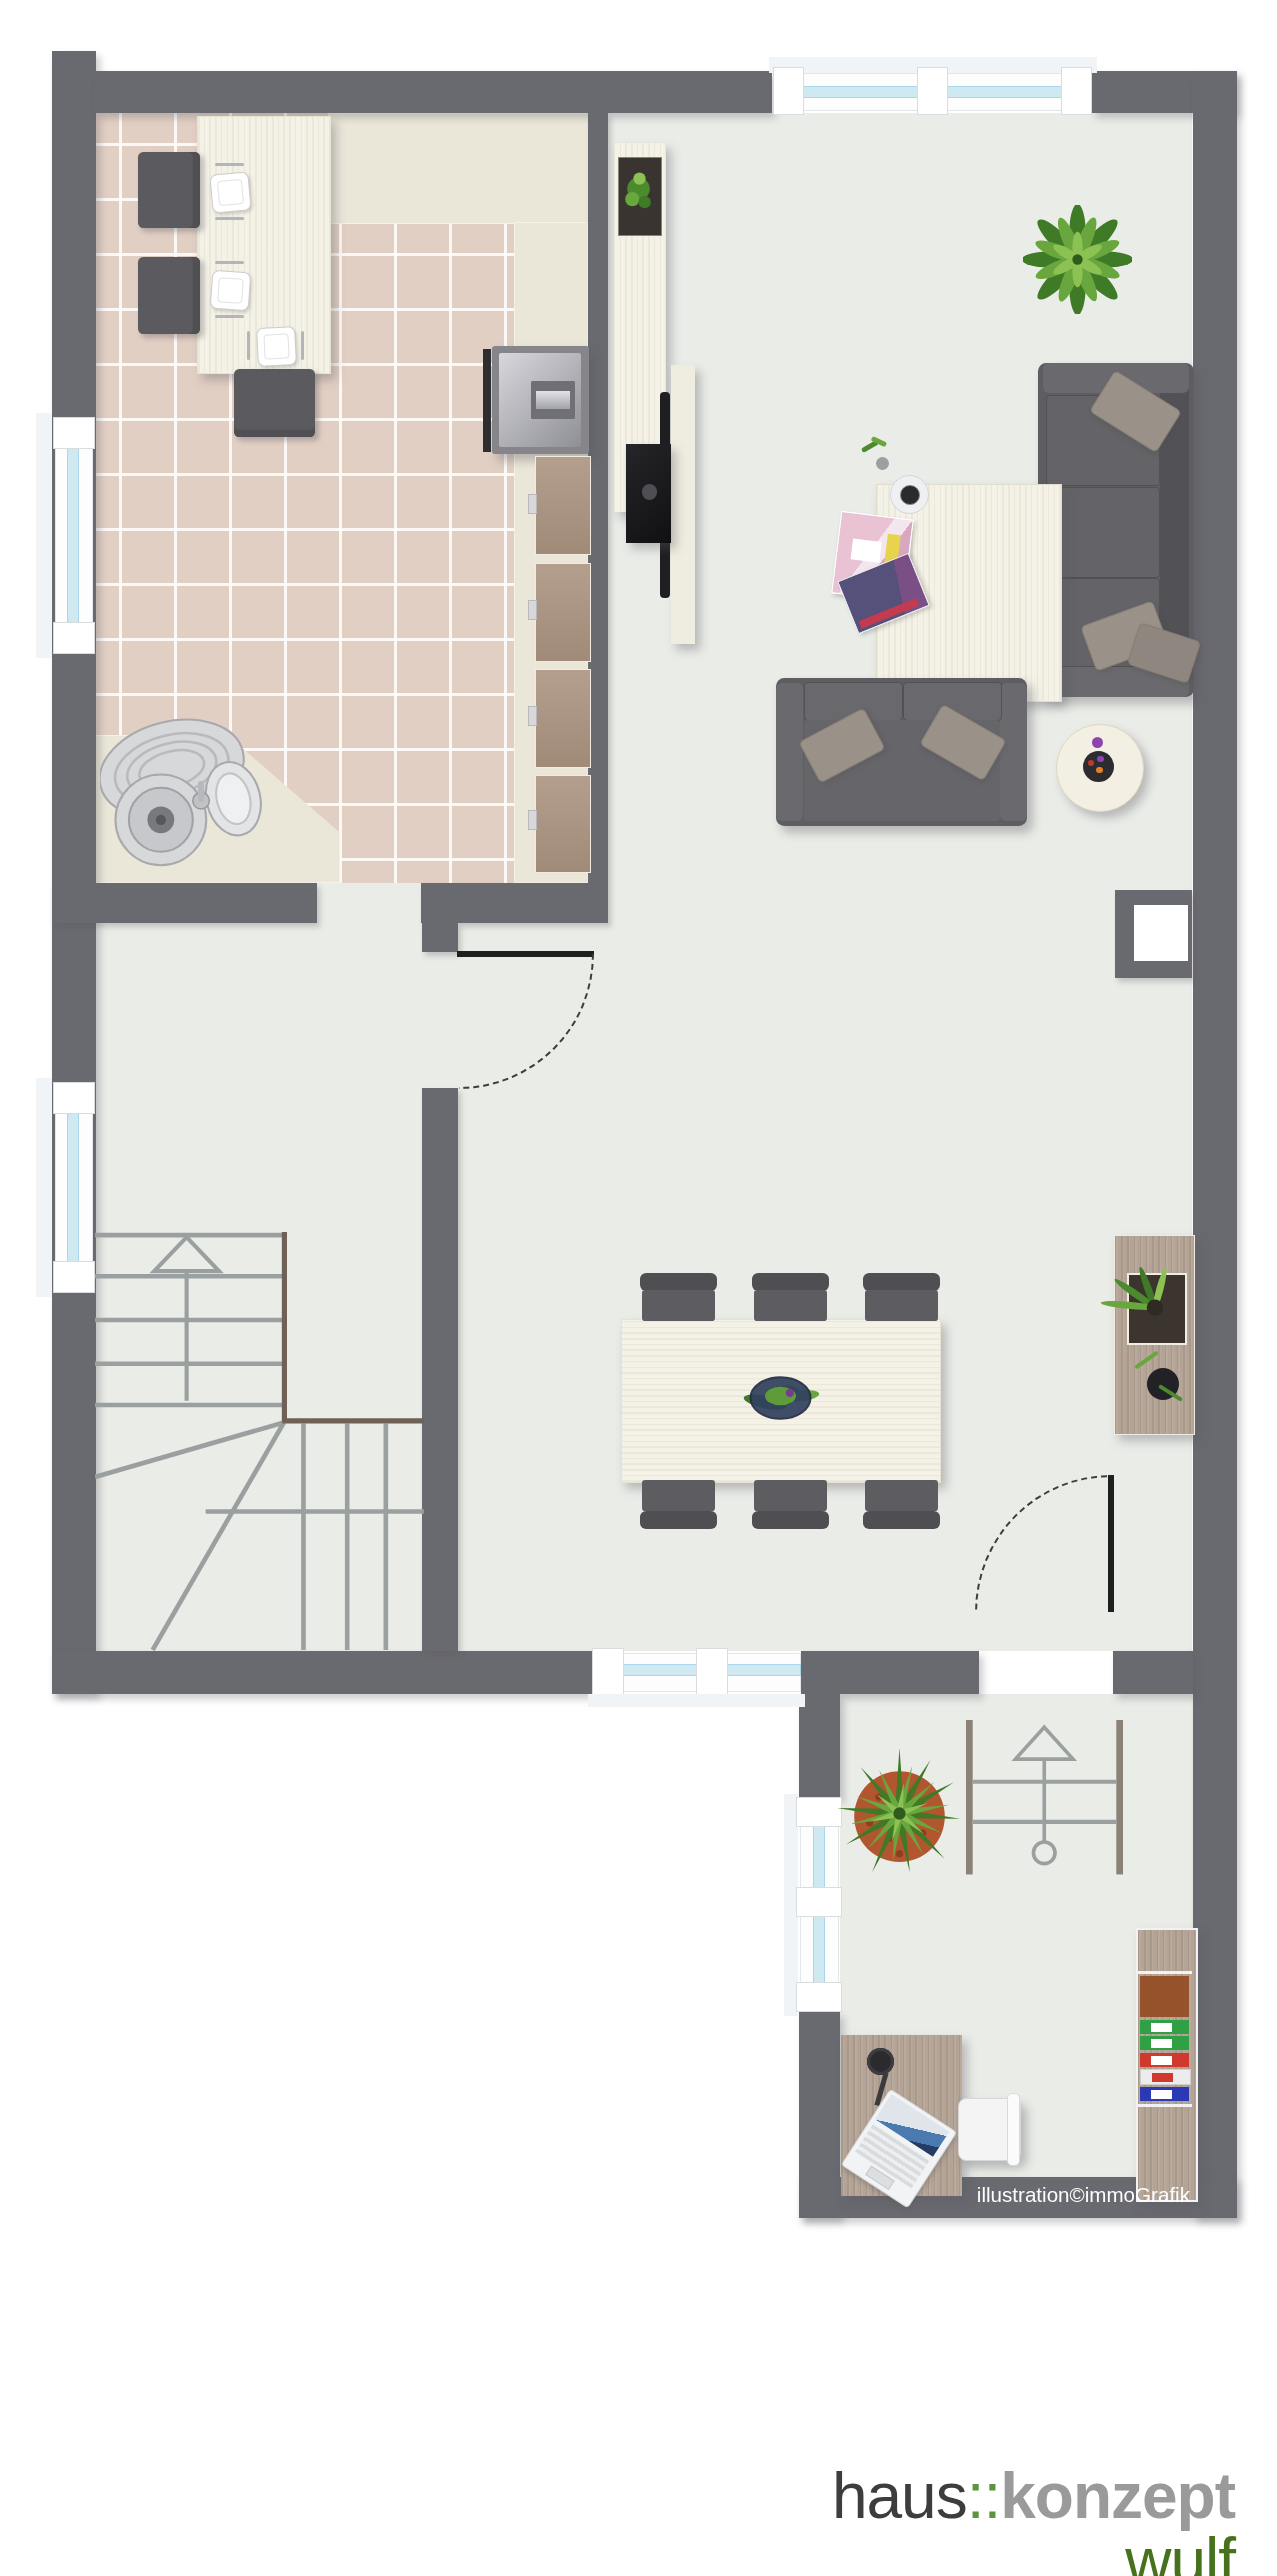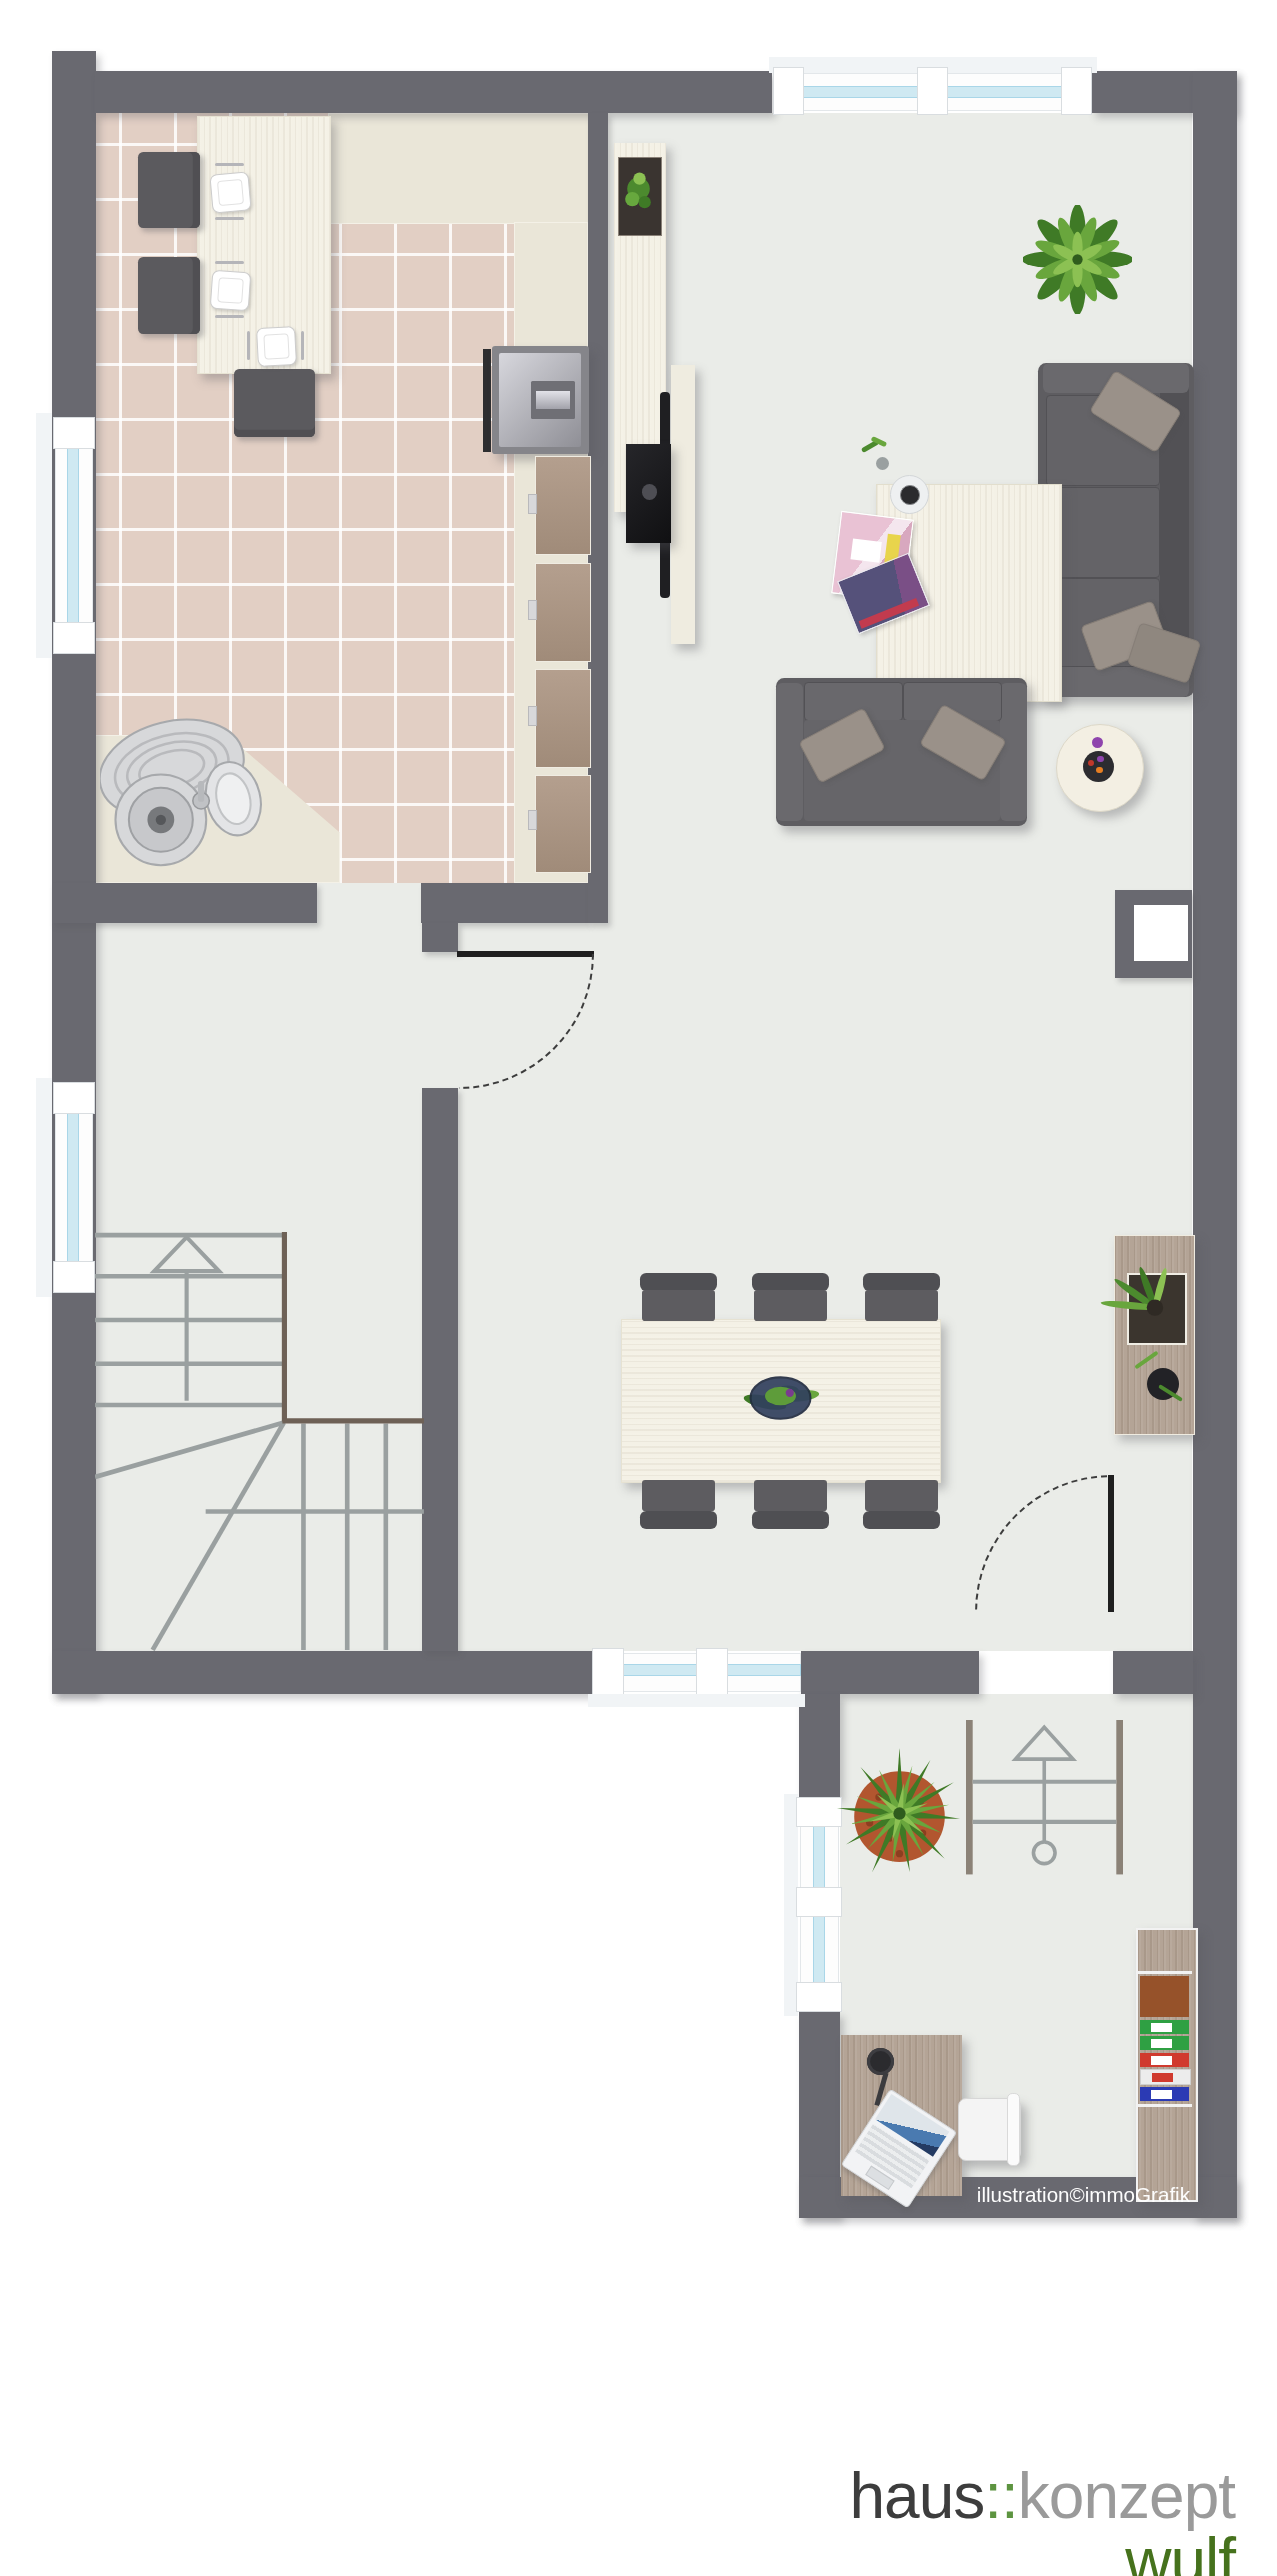--- a/index.html
+++ b/index.html
@@ -31,21 +31,21 @@
   .arcbox{position:absolute;overflow:hidden;}
   .arc{position:absolute;border:2.1px dashed #3c3c3c;border-radius:50%;box-sizing:border-box;}
   .leaf-line{position:absolute;background:#1f1f1f;}
   .plate{position:absolute;background:#ffffff;border:1.5px solid #cccccc;border-radius:7.2px;box-shadow:1.5px 2.1px 3.1px rgba(100,100,100,.25);}
   .plate-inner{position:absolute;left:5.7px;top:5.7px;right:5.7px;bottom:5.7px;border:1px solid #e2e2e2;border-radius:4.1px;}
   .cutlery{position:absolute;background:#b5b5b9;border-radius:1.5px;}
   .binder{position:absolute;width:49px;height:14.4px;}
   .binder .lbl{position:absolute;left:11.3px;top:2.6px;width:20.6px;height:9.3px;background:#ffffff;}
   .txt{position:absolute;font-family:"Liberation Sans", sans-serif;}
   .logo-line{white-space:nowrap;line-height:1.02;font-weight:300;letter-spacing:-1px;}
-  .lg-dark{color:#3d3d3d;} .lg-dots{color:#5d9440;} .lg-gray{color:#9a9a9a;} .lg-green{color:#46721d;}
+  .lg-dark{color:#3d3d3d;} .lg-dots{color:#5d9440;} .lg-gray{color:#9a9a9a;font-weight:bold;} .lg-green{color:#46721d;}
 </style>
 </head>
 <body>
 
 <div class="canvas">
 
   <div class="floor" style="left:95px;top:113px;width:1097px;height:1538px;"></div>
   <div class="floor" style="left:840px;top:1694px;width:353px;height:483px;"></div>
   <div class="tiles" style="left:95px;top:113px;width:493px;height:770px;"></div>
   <div class="counter" style="left:328px;top:113px;width:261px;height:111px;"></div>

